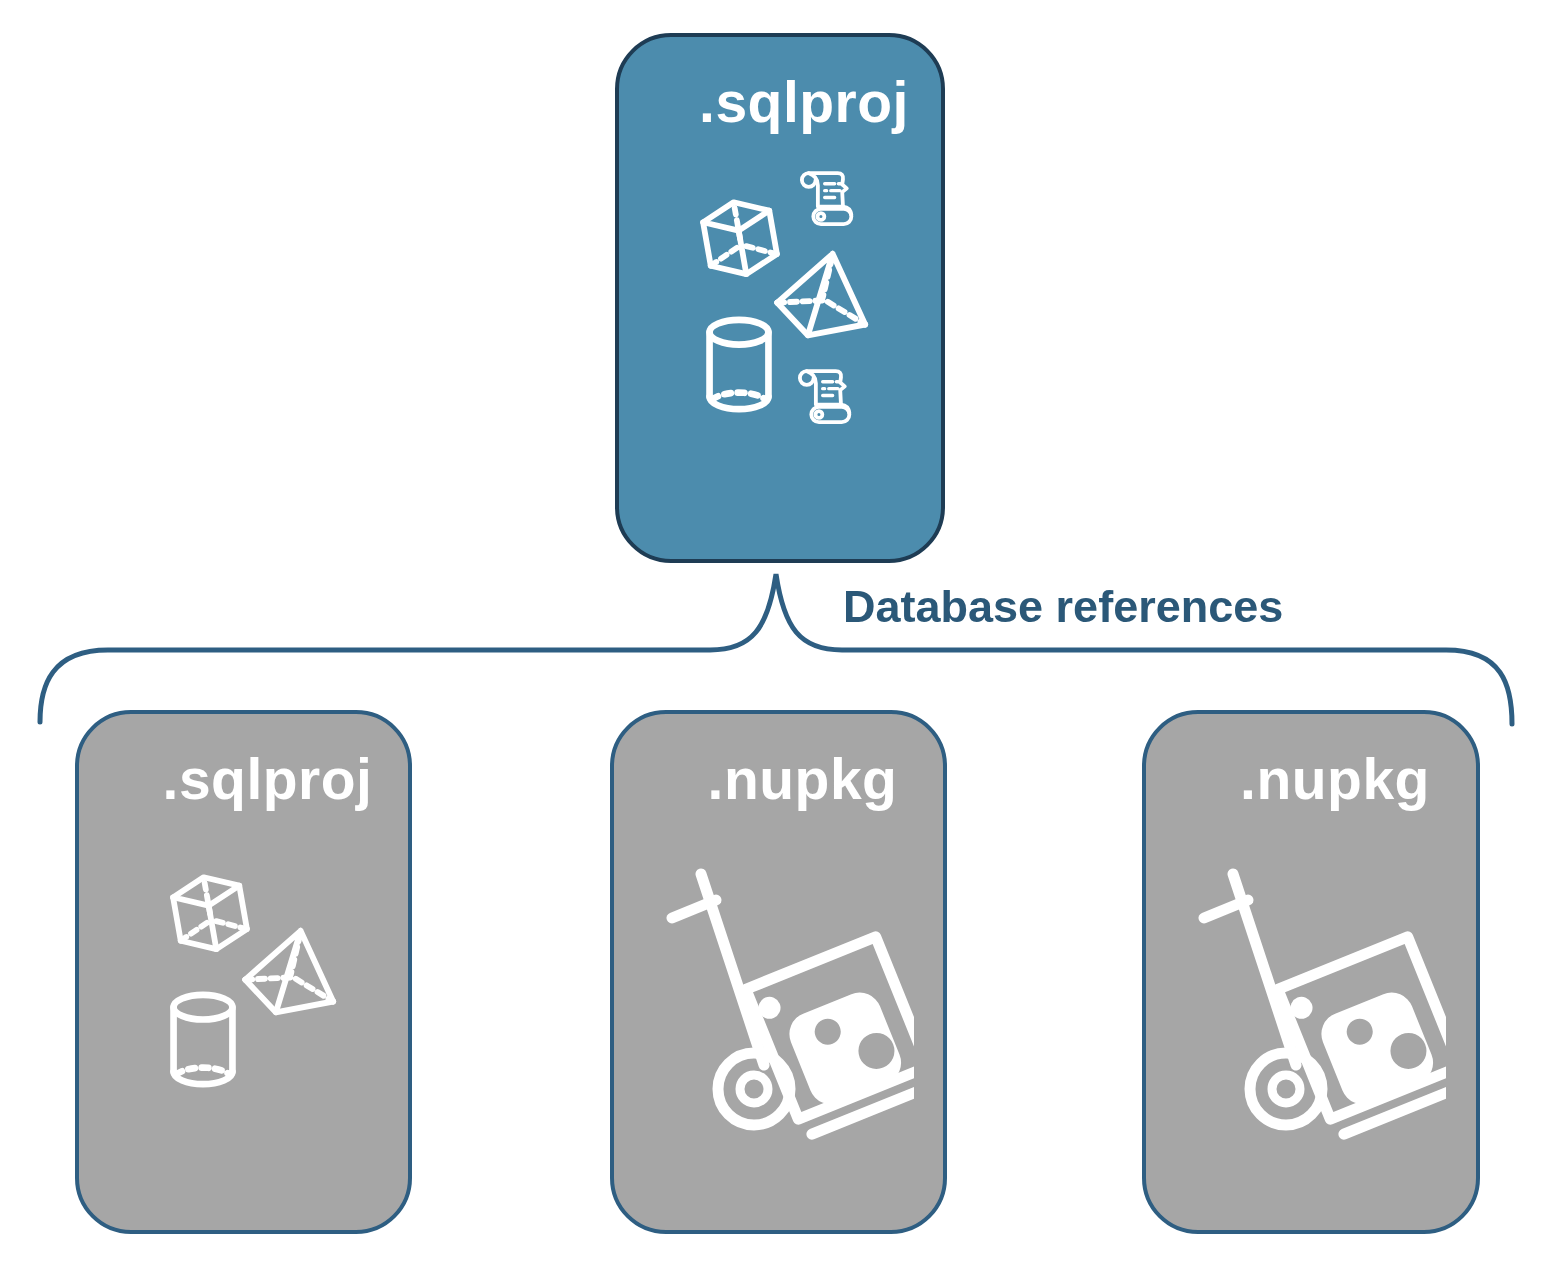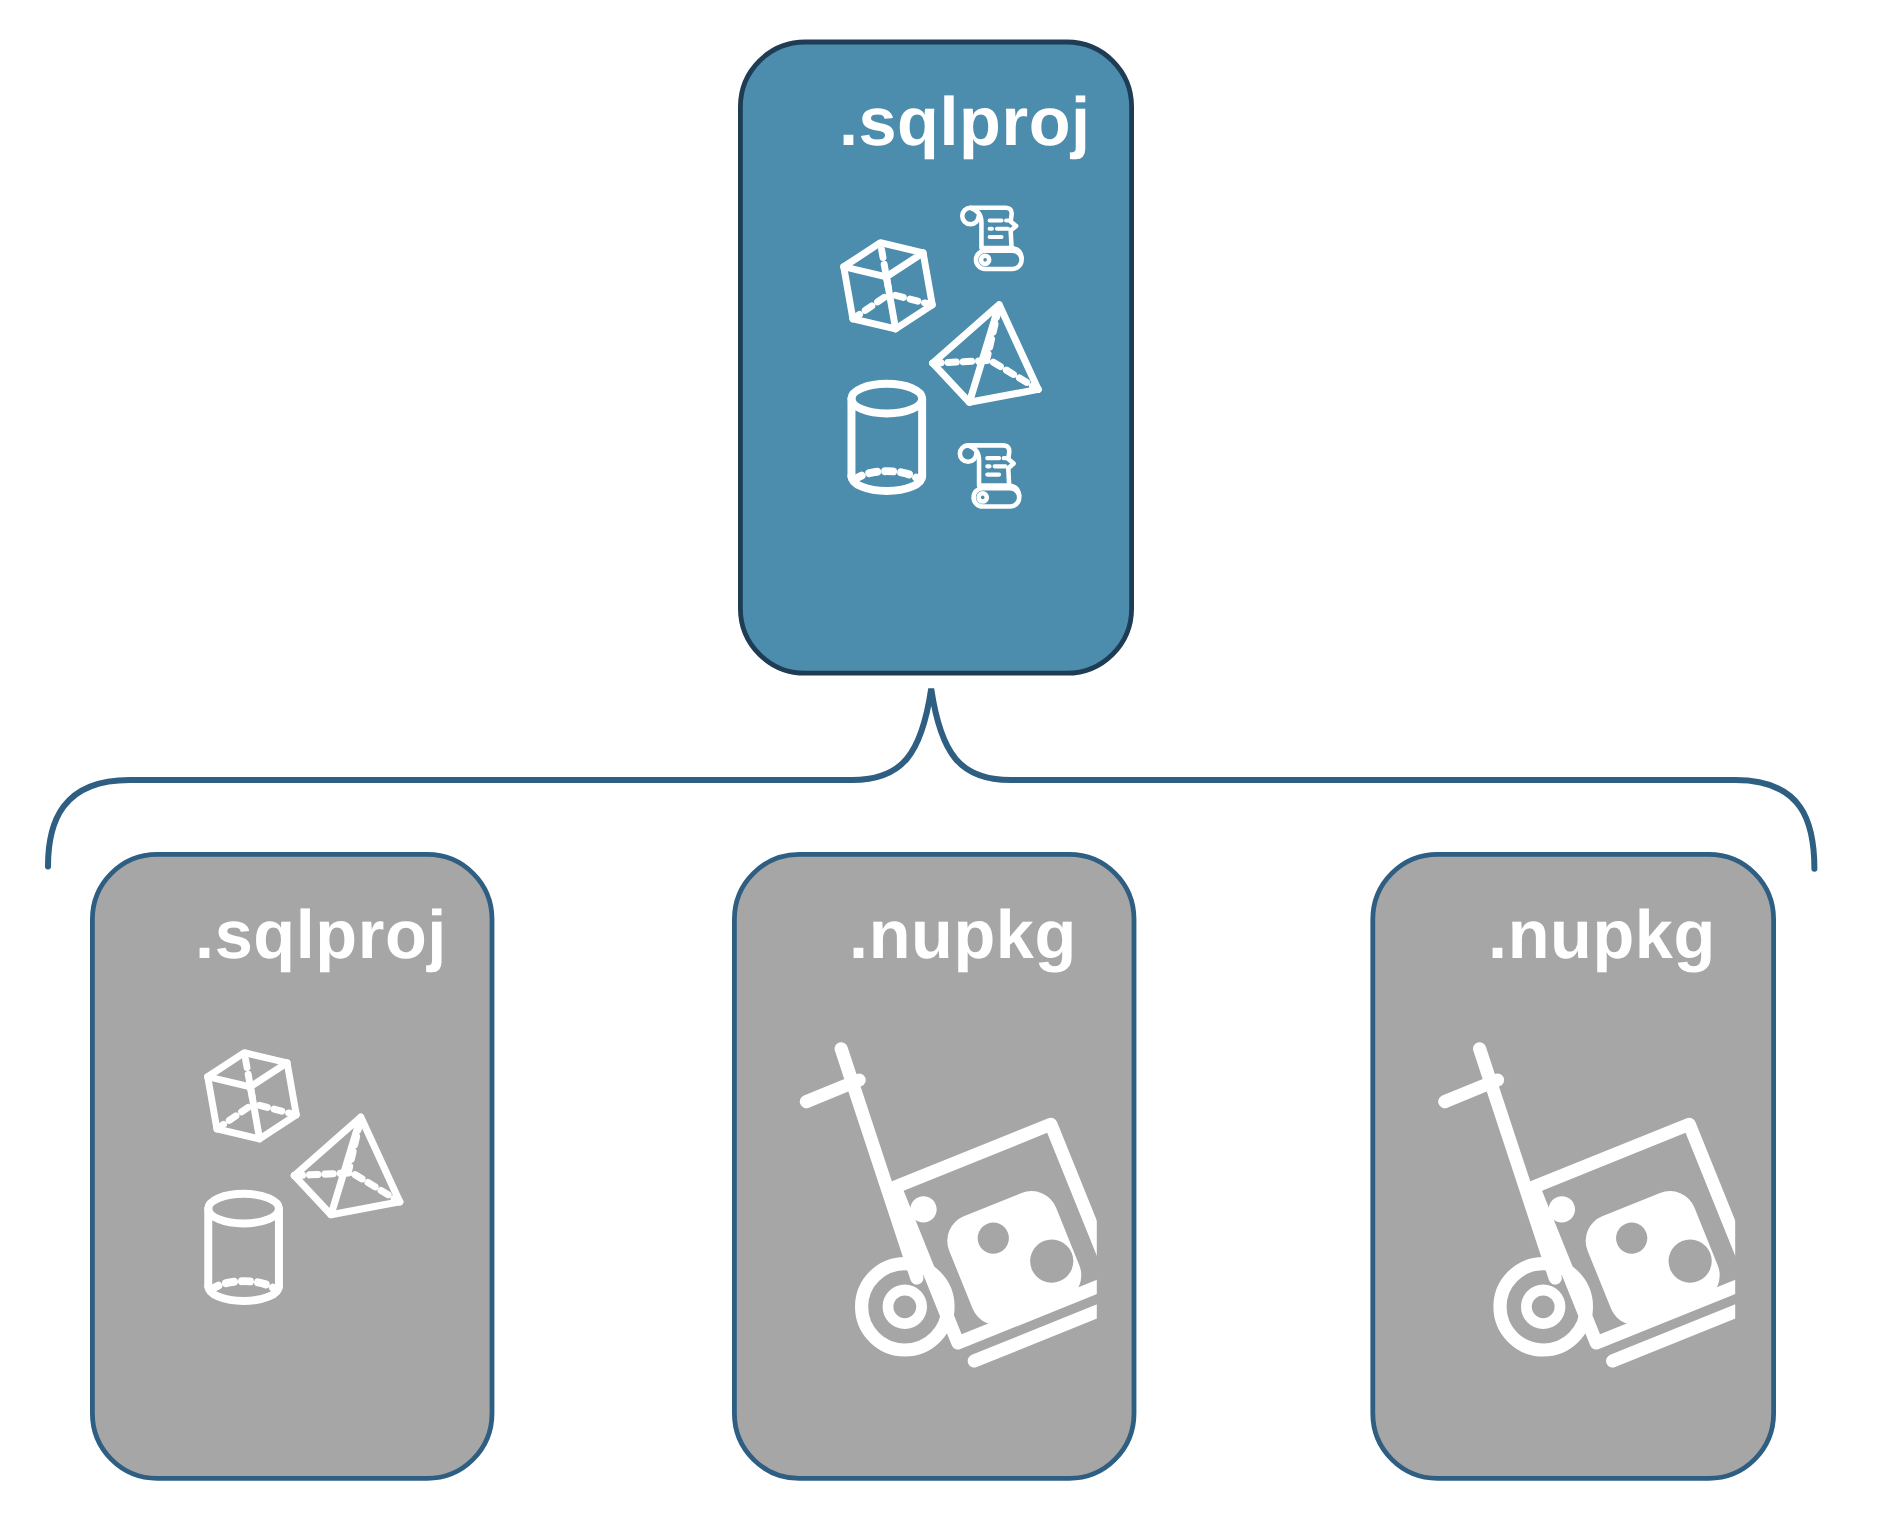--- a/index.html
+++ b/index.html
@@ -102,20 +102,21 @@
     <svg class="icon" style="left:171px;top:328px" width="70" height="64">
         <use href="#ic-scroll"></use>
       </svg>
   </div>
 
   <svg class="brace-layer" viewBox="0 0 1566 1274">
     <path d="M40 722 C 40 685, 52 650, 108 650 L 710 650 C 752 650, 768 628, 776 574
              C 784 628, 800 650, 842 650 L 1446 650 C 1502 650, 1512 685, 1512 724" fill="none" stroke="#2E5E82" stroke-width="5" stroke-linecap="round"></path>
   </svg>
 
+  <div class="ref-label">Database references</div>
 
   <div class="node node--gray" style="left:75px;top:710px;width:337px;height:524px;">
     <span class="node-title">.sqlproj</span>
     <svg class="icon" style="left:83px;top:156px" width="96" height="96">
         <use href="#ic-cube"></use>
       </svg>
     <svg class="icon" style="left:158px;top:210px" width="108" height="98">
         <use href="#ic-pyramid"></use>
       </svg>
     <svg class="icon" style="left:86px;top:276px" width="76" height="99">

